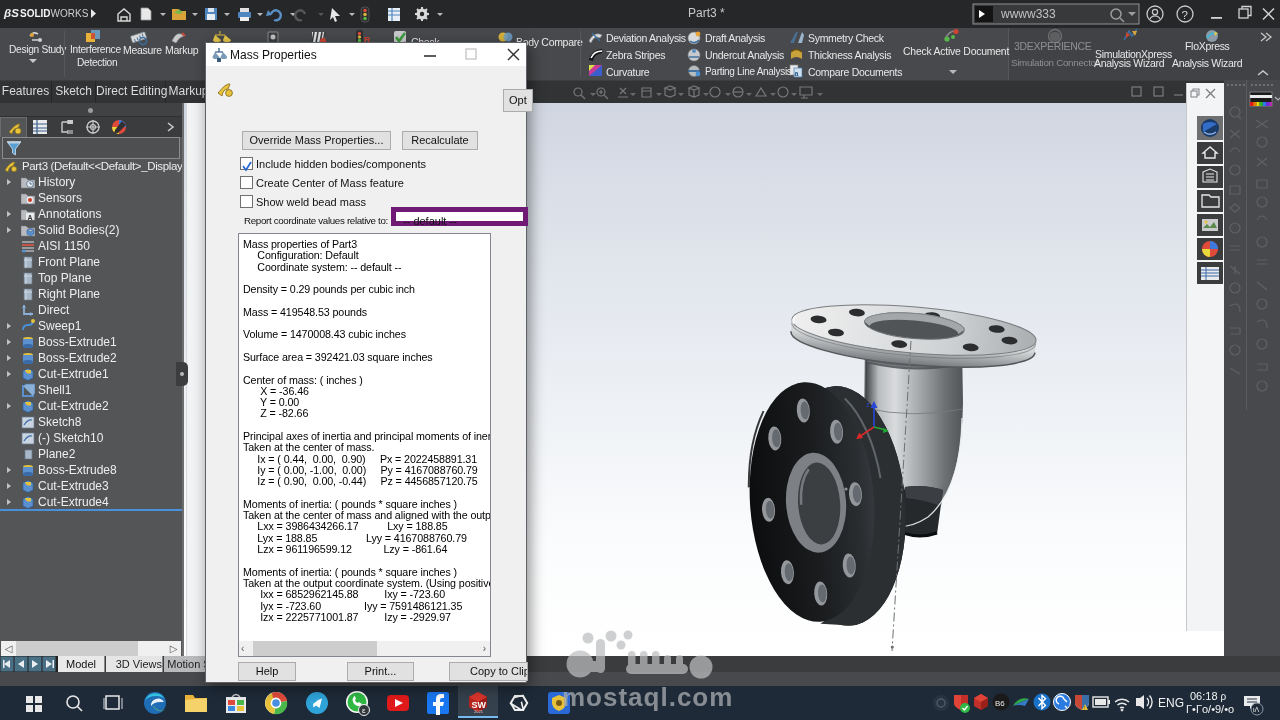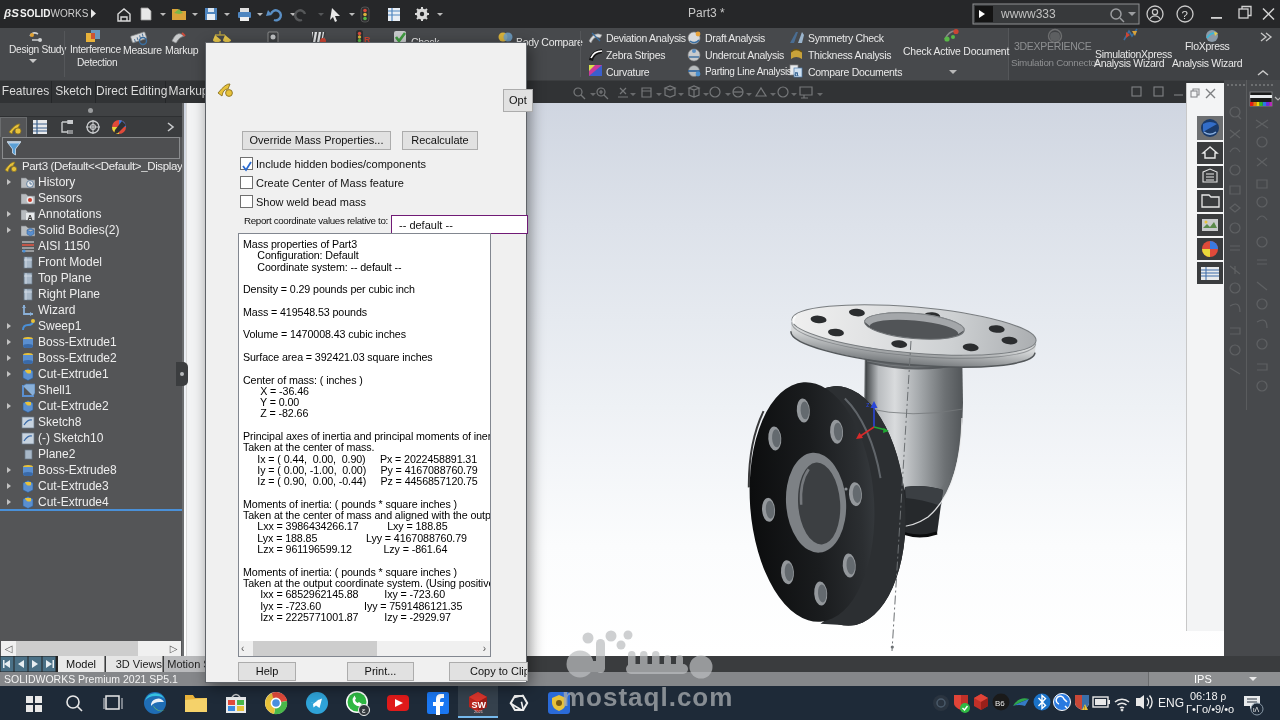--- a/index.html
+++ b/index.html
@@ -555,42 +555,42 @@
             <path d="M1 6 h12" stroke="#cc4433" stroke-width="1.6"></path>
             <circle cx="3" cy="12" r="1.6" fill="#4a90d8"></circle>
           </svg>
           <span class="ttext">AISI 1150</span>
         </div>
       <div class="treerow" style="top:96px">
           <svg class="ticon">
             <rect x="3" y="2" width="8" height="11" fill="#a8b8c8" stroke="#6a7a8a" stroke-width="0.7"></rect>
             <path d="M5 2 v11 M3 5 h8" stroke="#d8e0e8" stroke-width="0.8"></path>
           </svg>
-          <span class="ttext">Front Model</span>
+          <span class="ttext">Front Plane</span>
         </div>
       <div class="treerow" style="top:112px">
           <svg class="ticon">
             <rect x="3" y="2" width="8" height="11" fill="#a8b8c8" stroke="#6a7a8a" stroke-width="0.7"></rect>
             <path d="M5 2 v11 M3 5 h8" stroke="#d8e0e8" stroke-width="0.8"></path>
           </svg>
           <span class="ttext">Top Plane</span>
         </div>
       <div class="treerow" style="top:128px">
           <svg class="ticon">
             <rect x="3" y="2" width="8" height="11" fill="#a8b8c8" stroke="#6a7a8a" stroke-width="0.7"></rect>
             <path d="M5 2 v11 M3 5 h8" stroke="#d8e0e8" stroke-width="0.8"></path>
           </svg>
           <span class="ttext">Right Plane</span>
         </div>
       <div class="treerow" style="top:144px">
           <svg class="ticon">
             <path d="M3 2 v9 h9" stroke="#8ab0d8" stroke-width="1.8" fill="none"></path>
             <path d="M3 2 l-2 3 h4 z M12 11 l-3 -2 v4 z" fill="#8ab0d8"></path>
           </svg>
-          <span class="ttext">Wizard</span>
+          <span class="ttext">Direct</span>
         </div>
       <div class="treerow" style="top:160px">
           <i class="tarrow" style="top:5px"></i>
           <svg class="ticon">
             <path d="M2 11 q0 -5 5 -5 q5 0 5 -4" stroke="#4a90d8" stroke-width="2" fill="none"></path>
             <circle cx="12" cy="2" r="2" fill="#e8c23a"></circle>
           </svg>
           <span class="ttext">Sweep1</span>
         </div>
       <div class="treerow" style="top:176px">
@@ -805,27 +805,20 @@
             <path d="M24 4 l-6 4 l6 4 z"></path>
             <path d="M32 4 l6 4 l-6 4 z"></path>
             <path d="M46 4 l6 4 l-6 4 z M52.5 4 h1.5 v8 h-1.5 z"></path>
           </g>
       </svg>
     </div>
     <div class="abs" style="left:58px;top:0;width:47px;height:16px;background:#e9e9e9;color:#111;font-weight:normal;font-size:11px;text-align:center;line-height:16px;border-right:1px solid #888">Model</div>
     <div class="abs" style="left:106px;top:0;width:57px;height:16px;background:#e5e5e5;color:#222;font-size:11px;text-align:right;line-height:16px;border-right:1px solid #888">3D Views</div>
     <div class="abs" style="left:164px;top:0;width:50px;height:16px;background:#b9babc;color:#222;font-size:11px;text-align:center;line-height:16px">Motion S</div>
   </div>
-  <div id="statusbar" class="abs"><span style="margin-left:4px">SOLIDWORKS Premium 2021 SP5.1</span>
-    <div class="abs" style="left:1148px;top:0;width:132px;height:14px;background:#8d8f91;border-left:1px solid #6a6c6e">
-      <span class="abs" style="left:45px;top:0;color:#fff;font-size:11px;line-height:14px">IPS</span>
-      <svg class="abs" style="left:100px;top:5px" width="10" height="6">
-          <path d="M0 0 l4 4 l4 -4 z" fill="#e8e8e8"></path>
-        </svg>
-    </div></div>
   <div id="taskbar" class="abs">
 
     <div class="abs" style="left:458px;top:0;width:40px;height:32px;background:#35414d;border-bottom:2px solid #76b9ed"></div>
     <svg class="abs" style="left:0;top:0" width="1280" height="34">
 
       <g fill="#e8e8e8">
           <rect x="26" y="10" width="7" height="7"></rect>
           <rect x="35" y="10" width="7" height="7"></rect>
           <rect x="26" y="19" width="7" height="7"></rect>
           <rect x="35" y="19" width="7" height="7"></rect>
@@ -968,39 +961,53 @@
       <text x="1186" y="27" font-size="11" fill="#f2f2f2" font-family="Liberation Sans">Γ•Γο/•9/•ο</text>
       <g transform="translate(1252,16)">
           <path d="M-8 -6 h16 v10 h-6 l-4 3 v-3 h-6 z" fill="#e8eaec"></path>
           <path d="M-5 -3 h10 M-5 0 h10" stroke="#2a3440" stroke-width="1.2"></path>
           <circle cx="5" cy="7" r="6" fill="#1e2a38" stroke="#8a9aa8" stroke-width="1"></circle>
           <text x="1" y="10" font-size="7" fill="#e8e8e8" font-family="Liberation Sans">ιΛ</text>
         </g>
     </svg>
   </div>
   <div id="dialog" class="abs">
+    <div id="dlg-title">
+      <svg class="abs" style="left:5px;top:4px" width="16" height="16">
+          <path d="M8 1 v4 M4 5 h8" stroke="#5a7a9a" stroke-width="1.6"></path>
+          <path d="M4 5 l-2.5 5 a3.5 2 0 0 0 7 0 z" fill="#7a9ab8"></path>
+          <path d="M12 5 l-2.5 5 a3.5 2 0 0 0 7 0 z" fill="#7a9ab8"></path>
+          <rect x="6" y="11" width="4" height="4" fill="#3a5a7a"></rect>
+        </svg>
+      <span class="abs" style="left:24px;top:5px;font-size:12px;color:#111">Mass Properties</span>
+      <svg class="abs" style="left:210px;top:0" width="112" height="23">
+        <path d="M8 13 h12" stroke="#333" stroke-width="1.6"></path>
+        <rect x="50" y="6" width="10" height="10" fill="none" stroke="#c8c8c8" stroke-width="1.4"></rect>
+        <path d="M92 6 l11 11 M103 6 l-11 11" stroke="#333" stroke-width="1.4"></path>
+      </svg>
+    </div>
 
     <svg class="abs" style="left:10px;top:34px" width="18" height="20">
         <path d="M2 16 q8 -10 12 -9 l-2 5 q-5 0 -6 7 z" fill="#e8c23a" stroke="#8a7220" stroke-width="0.9"></path>
         <circle cx="13" cy="16" r="3.4" fill="#e8c23a" stroke="#8a7220" stroke-width="0.9"></circle>
       </svg>
 
     <div class="btn" style="left:297px;top:46px;width:30px;height:23px;line-height:21px;text-align:left;padding-left:5px">Opt</div>
     <div class="btn" style="left:36px;top:88px;width:149px;height:19px;line-height:17px">Override Mass Properties...</div>
     <div class="btn" style="left:196px;top:88px;width:76px;height:19px;line-height:17px">Recalculate</div>
     <div class="chk" style="left:34px;top:114px"><svg width="11" height="11">
           <path d="M2 5 l3 4 l5 -8" stroke="#2a6ad0" stroke-width="1.8" fill="none"></path>
         </svg></div>
     <span class="dtxt" style="left:50px;top:115px">Include hidden bodies/components</span>
     <div class="chk" style="left:34px;top:133px"></div>
     <span class="dtxt" style="left:50px;top:134px">Create Center of Mass feature</span>
     <div class="chk" style="left:34px;top:152px"></div>
     <span class="dtxt" style="left:50px;top:153px">Show weld bead mass</span>
     <span class="dtxt" style="left:38px;top:172px;font-size:9.8px;letter-spacing:-0.35px">Report coordinate values relative to:</span>
-    <div class="abs" style="left:185px;top:172px;width:137px;height:19px;background:#fff;border:1px solid #701a75">
+    <div class="abs" style="left:185px;top:164px;width:137px;height:19px;background:#fff;border:5px solid #701a75">
       <span class="abs" style="left:7px;top:3px;font-size:11px;color:#111">-- default --</span>
     </div>
 
     <div class="abs" style="left:32px;top:190px;width:253px;height:424px;background:#fff;border:1px solid #828790;overflow:hidden">
       <pre id="res" style="position:absolute;left:4px;top:5px;margin:0;font-family:'Liberation Sans',sans-serif;font-size:10.7px;line-height:11.3px;color:#000;letter-spacing:-0.1px">Mass properties of Part3
      Configuration: Default
      Coordinate system: -- default --
 
 Density = 0.29 pounds per cubic inch
 

